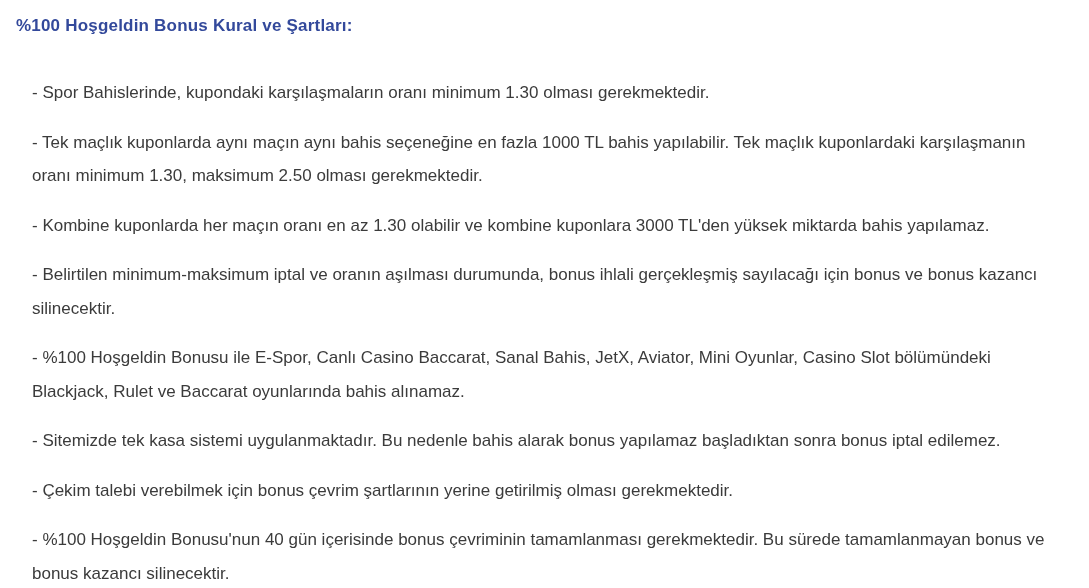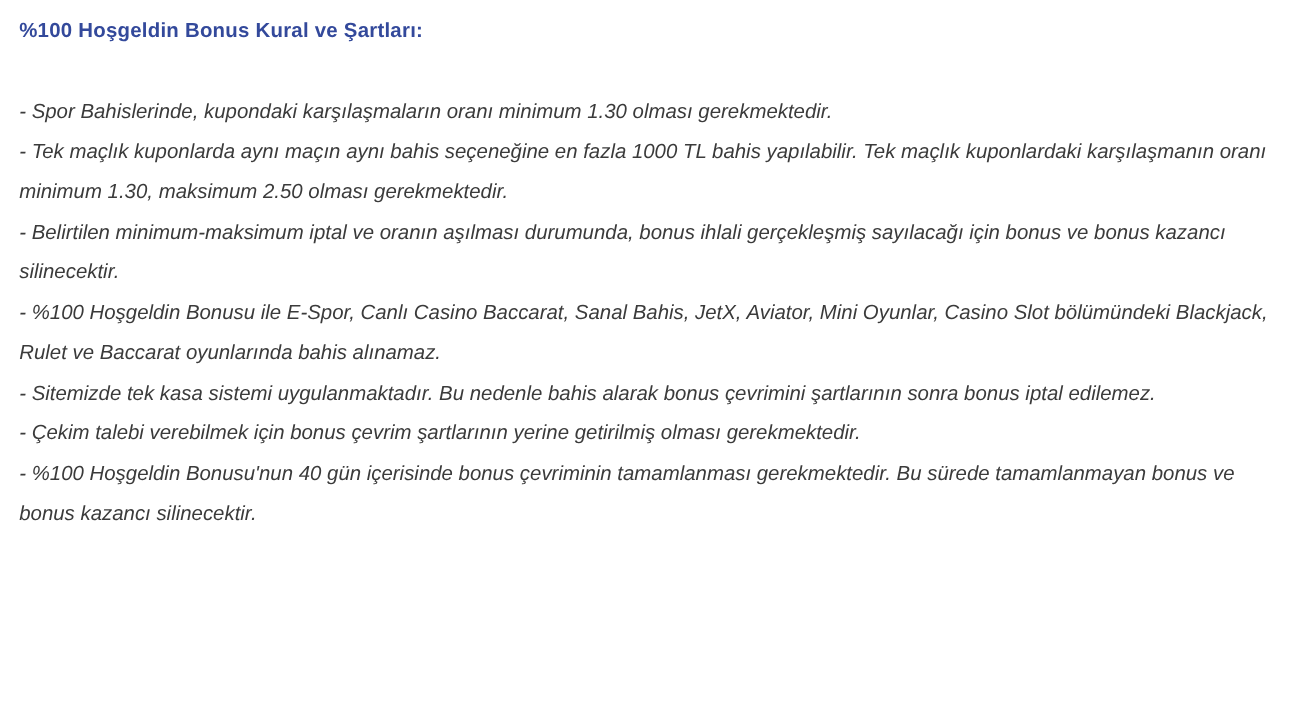--- a/index.html
+++ b/index.html
@@ -26,35 +26,35 @@
     font-weight: bold;
     line-height: 26px;
     color: var(--title-color, #33499b);
     letter-spacing: 0.2px;
   }
   .rules {
     margin-top: 37px;
     max-width: 1055px;
   }
   .rule-line {
-    margin: 0;
+    margin: 16px;
     font-size: 17px;
     font-weight: normal;
     line-height: 33.5px;
     color: var(--text-color, #3b3b3b);
-    font-style: italic;
   }
 </style>
 </head>
 <body>
 
 <div class="doc">
   <h1 class="doc-title">%100 Hoşgeldin Bonus Kural ve Şartları:</h1>
   <div class="rules">
       <p class="rule-line">- Spor Bahislerinde, kupondaki karşılaşmaların oranı minimum 1.30 olması gerekmektedir.</p>
       <p class="rule-line">- Tek maçlık kuponlarda aynı maçın aynı bahis seçeneğine en fazla 1000 TL bahis yapılabilir. Tek maçlık kuponlardaki karşılaşmanın oranı minimum 1.30, maksimum 2.50 olması gerekmektedir.</p>
+      <p class="rule-line">- Kombine kuponlarda her maçın oranı en az 1.30 olabilir ve kombine kuponlara 3000 TL'den yüksek miktarda bahis yapılamaz.</p>
       <p class="rule-line">- Belirtilen minimum-maksimum iptal ve oranın aşılması durumunda, bonus ihlali gerçekleşmiş sayılacağı için bonus ve bonus kazancı silinecektir.</p>
       <p class="rule-line">- %100 Hoşgeldin Bonusu ile E-Spor, Canlı Casino Baccarat, Sanal Bahis, JetX, Aviator, Mini Oyunlar, Casino Slot bölümündeki Blackjack, Rulet ve Baccarat oyunlarında bahis alınamaz.</p>
-      <p class="rule-line">- Sitemizde tek kasa sistemi uygulanmaktadır. Bu nedenle bahis alarak bonus çevrimini şartlarının sonra bonus iptal edilemez.</p>
+      <p class="rule-line">- Sitemizde tek kasa sistemi uygulanmaktadır. Bu nedenle bahis alarak bonus yapılamaz başladıktan sonra bonus iptal edilemez.</p>
       <p class="rule-line">- Çekim talebi verebilmek için bonus çevrim şartlarının yerine getirilmiş olması gerekmektedir.</p>
       <p class="rule-line">- %100 Hoşgeldin Bonusu'nun 40 gün içerisinde bonus çevriminin tamamlanması gerekmektedir. Bu sürede tamamlanmayan bonus ve bonus kazancı silinecektir.</p>
     </div>
 </div>
 
 </body></html>

